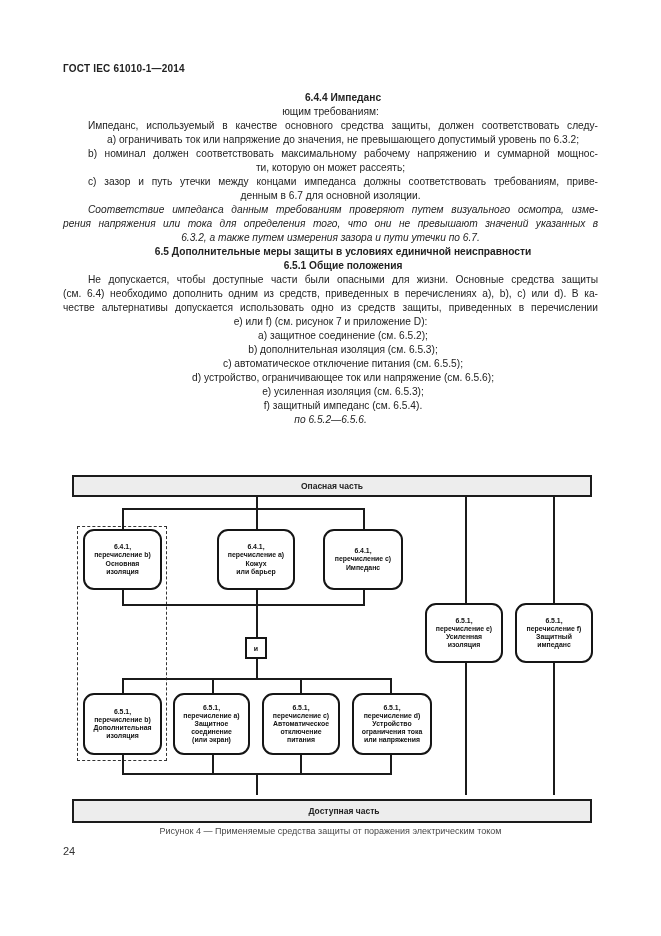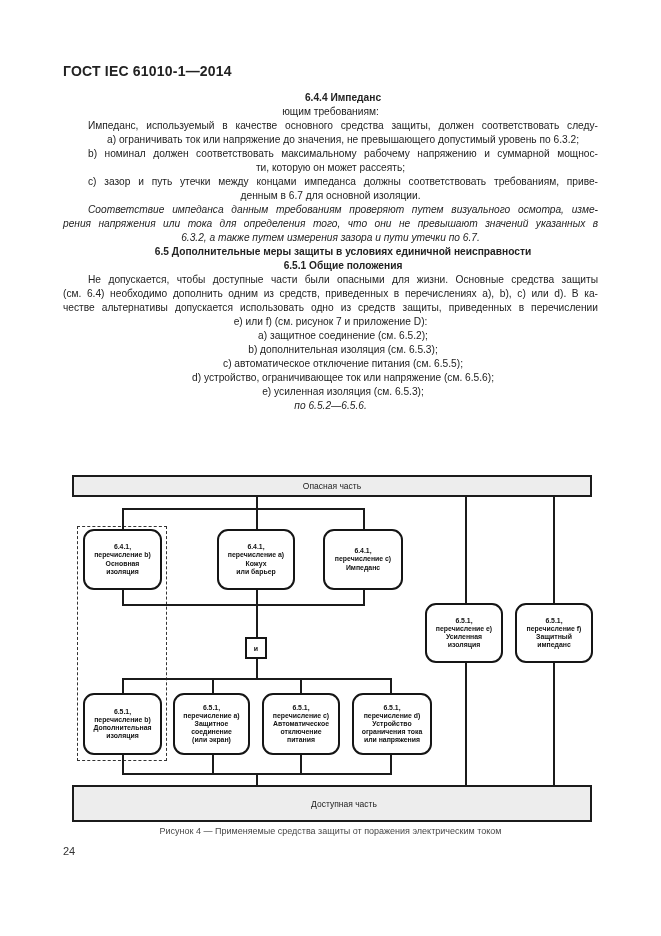--- a/index.html
+++ b/index.html
@@ -3,35 +3,35 @@
 <meta charset="utf-8">
 <style>
   html,body { margin:0; padding:0; background:#888; }
   .page {
     position:relative; width:661px; height:936px; background:#ffffff;
     font-family:"Liberation Sans", sans-serif; color:#1e1e1e; overflow:hidden;
     margin:0 auto;
   }
   .doc-header {
     position:absolute; left:63px; top:63px;
-    font-size:14px; font-weight:bold; color:#222; letter-spacing:.2px;
+    font-size:10px; font-weight:bold; color:#222; letter-spacing:.2px;
   }
   .textblock { position:absolute; left:63px; top:91px; width:535px; }
   .ln { font-size:10.2px; line-height:14px; height:14px; color:#232323; text-align:center; }
   .ln.ind { padding-left:25px; }
   .ln.b  { font-weight:bold; }
   .ln.i  { font-style:italic; }
   .ln.js { text-align:justify; text-align-last:justify; }
 
   .figure { position:absolute; left:70px; top:473px; width:524px; height:347px; }
   .bar {
     position:absolute; left:2px; width:520px; height:22px;
     background:#ededed; border:2px solid #1b1b1b; box-sizing:border-box;
     display:flex; align-items:center; justify-content:center;
-    font-size:8.5px; font-weight:normal; color:#222;
+    font-size:8.5px; font-weight:bold; color:#222;
   }
   .vl { position:absolute; width:2px; background:#1b1b1b; }
   .hl { position:absolute; height:2px; background:#1b1b1b; }
   .dashedrect { position:absolute; border:1.5px dashed #333; box-sizing:border-box; background:transparent; }
   .dbox {
     position:absolute; background:#fff; border:2.5px solid #151515; border-radius:11px;
     box-sizing:border-box; display:flex; flex-direction:column; align-items:center; justify-content:center;
     text-align:center; font-size:6.9px; line-height:8.1px; font-weight:bold; color:#111; padding:1px;
   }
   .dbox-name { white-space:pre-line; }
@@ -65,20 +65,21 @@
     <div class="ln b ind">6.5.1 Общие положения</div>
     <div class="ln ind js">Не допускается, чтобы доступные части были опасными для жизни. Основные средства защиты</div>
     <div class="ln js">(см. 6.4) необходимо дополнить одним из средств, приведенных в перечислениях a), b), c) или d). В ка-</div>
     <div class="ln js">честве альтернативы допускается использовать одно из средств защиты, приведенных в перечислении</div>
     <div class="ln">e) или f) (см. рисунок 7 и приложение D):</div>
     <div class="ln ind">a) защитное соединение (см. 6.5.2);</div>
     <div class="ln ind">b) дополнительная изоляция (см. 6.5.3);</div>
     <div class="ln ind">c) автоматическое отключение питания (см. 6.5.5);</div>
     <div class="ln ind">d) устройство, ограничивающее ток или напряжение (см. 6.5.6);</div>
     <div class="ln ind">e) усиленная изоляция (см. 6.5.3);</div>
+    <div class="ln ind">f) защитный импеданс (см. 6.5.4).</div>
     <div class="ln i">по 6.5.2—6.5.6.</div>
   </div>
 
   <div class="figure">
 
     <div class="dashedrect" style="left:7px; top:53px; width:90px; height:235px;"></div>
 
     <div class="vl" style="left:186px; top:24px;  height:11px;"></div>
     <div class="hl" style="left:52px;  top:35px;  width:243px;"></div>
     <div class="vl" style="left:52px;  top:35px;  height:21px;"></div>
@@ -100,21 +101,21 @@
     <div class="vl" style="left:230px; top:282px; height:18px;"></div>
     <div class="vl" style="left:320px; top:282px; height:18px;"></div>
     <div class="hl" style="left:52px;  top:300px; width:270px;"></div>
     <div class="vl" style="left:186px; top:300px; height:22px;"></div>
     <div class="vl" style="left:395px; top:24px;  height:298px;"></div>
     <div class="vl" style="left:483px; top:24px;  height:298px;"></div>
 
     <div class="bar" style="top:2px;">
       <span>Опасная часть</span>
     </div>
-    <div class="bar" style="top:312px; height:37px;padding-left:24px;">
+    <div class="bar" style="top:326px; height:24px;padding-left:24px;">
       <span>Доступная часть</span>
     </div>
 
     <div class="dbox" style="left:13px; top:56px; width:79px; height:61px;">
       <div>6.4.1,</div>
       <div>перечисление b)</div>
       <div class="dbox-name">Основная
 изоляция</div>
     </div>
     <div class="dbox" style="left:147px; top:56px; width:78px; height:61px;">

